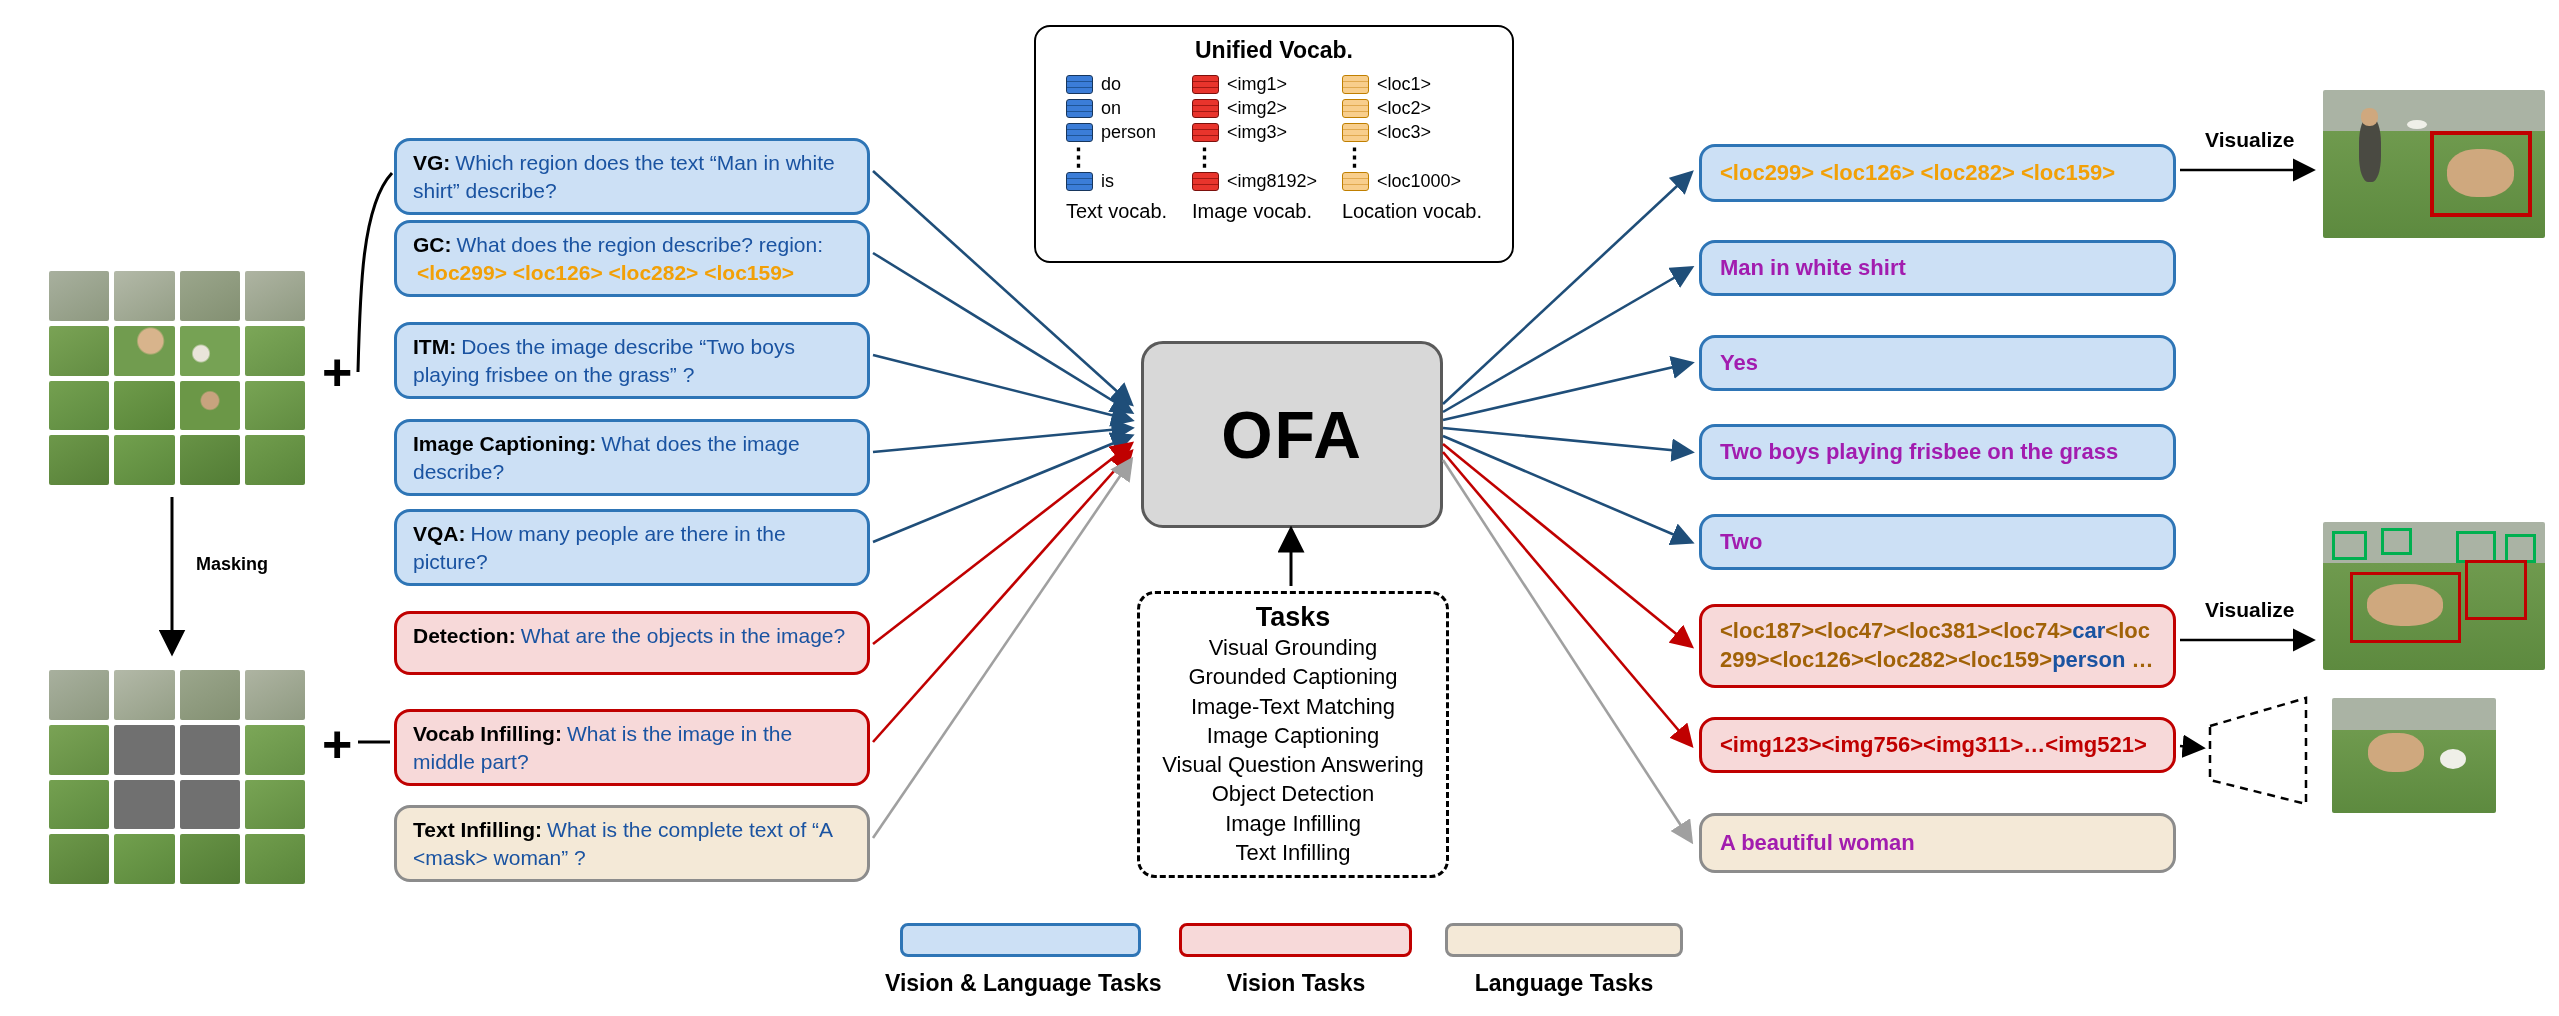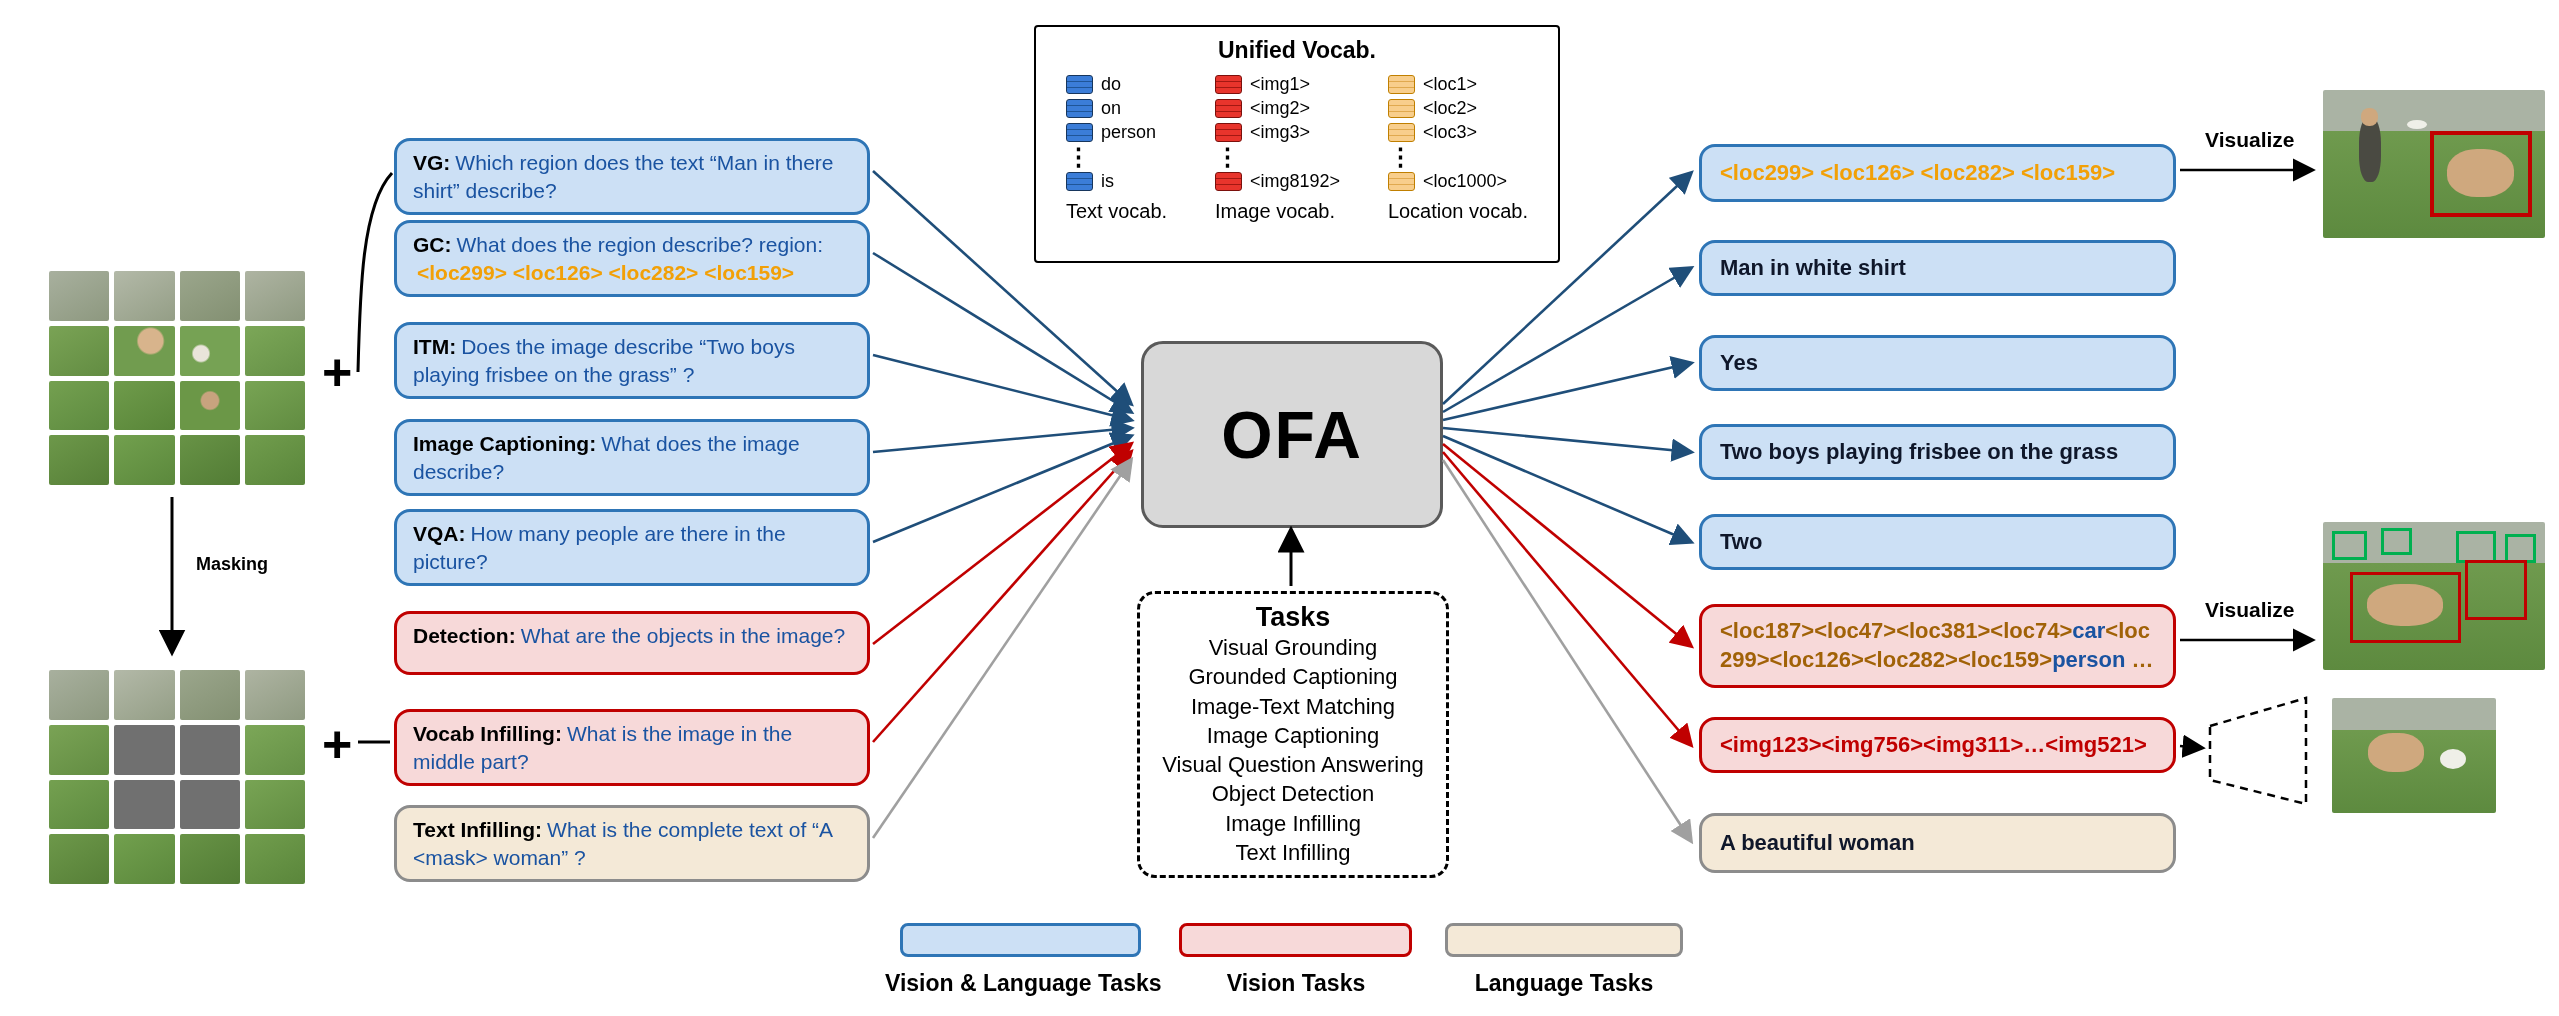--- a/index.html
+++ b/index.html
@@ -39,22 +39,22 @@
   .plabel{font-weight:bold;color:#000;margin-right:5px;}
   .ptext{color:#1A53A1;}
   .ptokens{color:#F2A007;font-weight:bold;margin-left:4px;}
 
   
   .ofa{position:absolute;left:1141px;top:341px;width:296px;height:181px;background:#D8D8D8;
        border:3.5px solid #5A5A5A;border-radius:22px;display:flex;align-items:center;justify-content:center;}
   .ofa span{font-size:66px;font-weight:bold;letter-spacing:2px;color:#000;}
 
   
-  .vocab{position:absolute;left:1034px;top:25px;width:526px;height:238px;background:#fff;
-         border:2.5px solid #000;border-radius:4px;box-sizing:border-box;}
+  .vocab{position:absolute;left:1034px;top:25px;width:480px;height:238px;background:#fff;
+         border:2.5px solid #000;border-radius:16px;box-sizing:border-box;}
   .vocab-title{text-align:center;font-size:23px;font-weight:bold;margin-top:10px;color:#000;}
   .vocab-cols{display:flex;justify-content:space-between;padding:0 30px;margin-top:10px;}
   .vrow{display:flex;align-items:center;gap:8px;margin-bottom:3px;}
   .vsq{width:25px;height:17px;border-radius:3px;flex:0 0 auto;}
   .sq-text{background:repeating-linear-gradient(180deg,#3B7DD8 0 5px,#1F5597 5px 6px);border:1.5px solid #17365D;}
   .sq-img{background:repeating-linear-gradient(180deg,#E8342C 0 5px,#A31812 5px 6px);border:1.5px solid #7C100C;}
   .sq-loc{background:repeating-linear-gradient(180deg,#F8CE8C 0 5px,#DCA câ0 5px 6px);border:1.5px solid #C07F00;background:repeating-linear-gradient(180deg,#F8CE8C 0 5px,#E0A94F 5px 6px);}
   .vlbl{font-size:18px;color:#000;white-space:nowrap;}
   .vdots{width:25px;text-align:center;font-size:24px;font-weight:bold;line-height:0.95;margin:2px 0;color:#000;}
   .vcap{font-size:20px;color:#000;margin-top:8px;}
@@ -64,21 +64,21 @@
             border:3px dashed #000;border-radius:18px;box-sizing:border-box;text-align:center;}
   .tasks-title{font-size:27px;font-weight:bold;margin-top:8px;color:#000000;}
   .task-item{font-size:22px;line-height:1.33;color:#000;}
 
   
   .obox{position:absolute;left:1699px;width:477px;box-sizing:border-box;border-radius:16px;
         padding:6px 18px;font-size:22px;font-weight:bold;display:flex;align-items:center;}
   .obox.vl{background:#CCE0F5;border:3.2px solid #2E75B6;}
   .obox.vision{background:#F7D9D9;border:3.2px solid #C00000;}
   .obox.lang{background:#F4E9D7;border:3.2px solid #8C8C8C;}
-  .txt-blue{color:#0f172a;}
+  .txt-blue{color:#a21caf;}
   .tok-orange{color:#F2A007;}
   .tok-red{color:#C00000;}
   .det-line{display:block;word-break:break-all;line-height:1.3;}
   .seg-loc{color:#a16207;}
   .seg-word{color:#1A53A1;}
 
   
   .thumb{position:absolute;background:linear-gradient(180deg,#aab3a4 0 28%,#6f9a4e 28%,#5d8a3f 100%);
          border-radius:2px;overflow:hidden;}
   .bbox{position:absolute;box-sizing:border-box;background:transparent;}
@@ -140,21 +140,21 @@
     <div class="cell"></div>
     <div class="cell"></div>
   <div class="cell"></div>
     <div class="cell"></div>
     <div class="cell"></div>
     <div class="cell"></div>
 </div>
 <div class="plus" style="left:322px;top:718px;">+</div>
 
 <div class="pbox vl" style="top:138px;">
-  <span class="plabel">VG:</span><span class="ptext">Which region does the text “Man in there shirt” describe?</span>
+  <span class="plabel">VG:</span><span class="ptext">Which region does the text “Man in white shirt” describe?</span>
 </div>
 <div class="pbox vl" style="top:220px;">
   <span class="plabel">GC:</span><span class="ptext">What does the region describe? region:</span><span class="ptokens">&lt;loc299&gt; &lt;loc126&gt; &lt;loc282&gt; &lt;loc159&gt;</span>
 </div>
 <div class="pbox vl" style="top:322px;">
   <span class="plabel">ITM:</span><span class="ptext">Does the image describe “Two boys playing frisbee on the grass” ?</span>
 </div>
 <div class="pbox vl" style="top:419px;">
   <span class="plabel">Image Captioning:</span><span class="ptext">What does the image describe?</span>
 </div>

